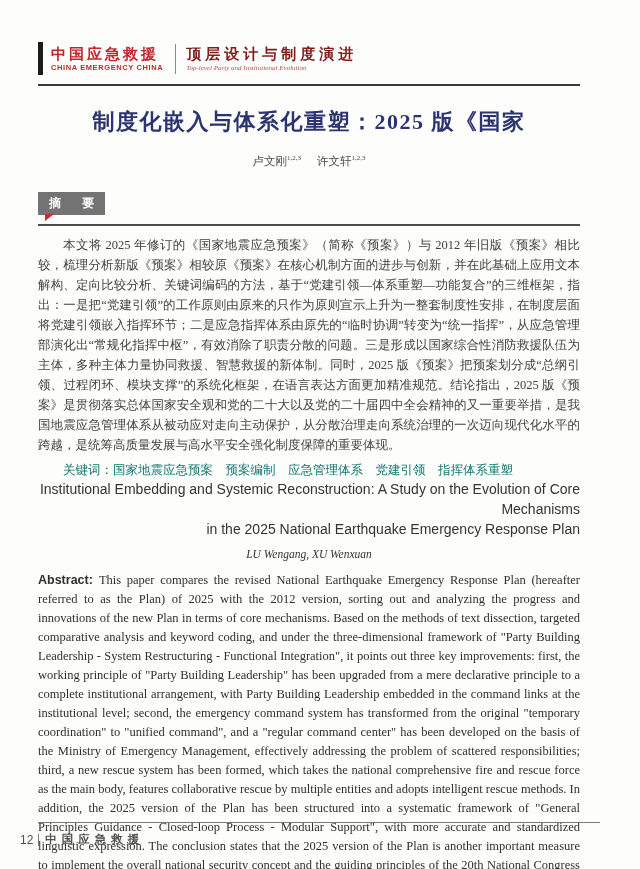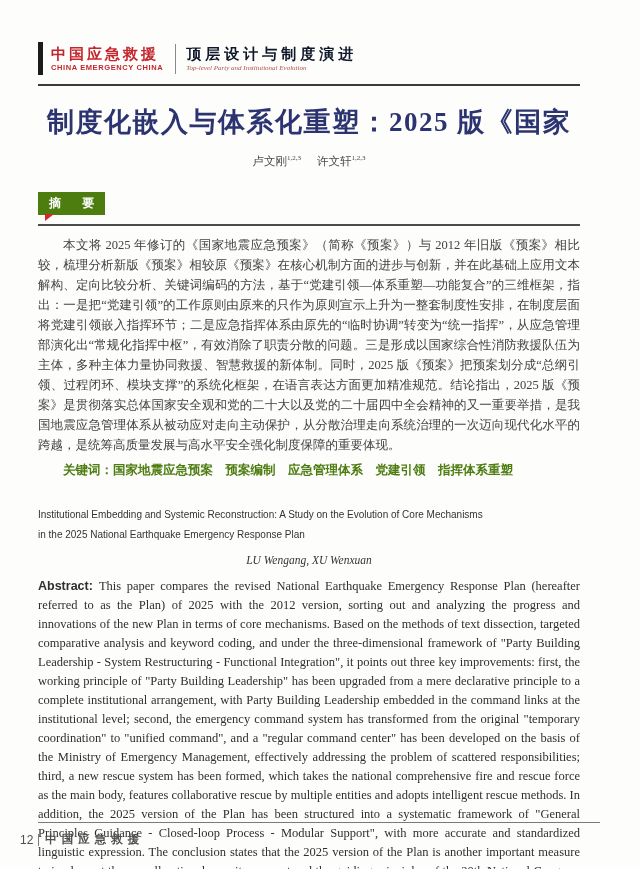--- a/index.html
+++ b/index.html
@@ -6,44 +6,44 @@
   html,body { background:#f4f4f2; }
   body { width:640px; height:869px; font-family:"Liberation Serif","DejaVu Serif",serif; color:#3d3d3d; overflow:hidden; }
   .page { position:relative; width:640px; height:869px; background:#fdfdfc; padding:42px 60px 0 38px; }
 
   
   .masthead { display:flex; align-items:center; padding-bottom:9px; border-bottom:2px solid #3a3a3a; }
   .brand-bar { width:5px; height:33px; background:#1c1c1c; margin-right:8px; }
   .brand-cn { font-family:"Liberation Sans","DejaVu Sans",sans-serif; font-weight:bold; color:#c2272d; font-size:15px; letter-spacing:3px; line-height:18px; white-space:nowrap; }
   .brand-en { font-family:"Liberation Sans","DejaVu Sans",sans-serif; font-weight:bold; color:#c2272d; font-size:7.5px; letter-spacing:0.6px; line-height:10px; white-space:nowrap; }
   .divider-v { width:1px; height:30px; background:#8a8a8a; margin:0 10px 0 12px; }
-  .column-cn { font-weight:bold; color:#0f172a; font-size:15px; letter-spacing:4px; line-height:18px; white-space:nowrap; }
+  .column-cn { font-weight:bold; color:#7f1d1d; font-size:15px; letter-spacing:4px; line-height:18px; white-space:nowrap; }
   .column-en { color:#b0544c; font-size:7px; font-style:italic; line-height:10px; white-space:nowrap; }
 
   
-  .title { margin-top:19px; text-align:center; color:#2b3470; font-size:27px; line-height:34px; font-weight:bold; letter-spacing:1.5px; }
+  .title { margin-top:19px; text-align:center; color:#2b3470; font-size:22px; line-height:34px; font-weight:bold; letter-spacing:1.5px; }
   .title .tl { display:block; }
   .authors { text-align:center; margin-top:15px; font-size:11.5px; color:#4a4a4a; }
   .authors sup { font-size:7px; color:#4a4a4a; }
   .author-gap { display:inline-block; width:16px; }
 
   
-  .abstract-badge { position:relative; display:inline-block; margin-top:23px; background:#4d7c0f; color:#ffffff;
+  .abstract-badge { position:relative; display:inline-block; margin-top:23px; background:#737373; color:#ffffff;
       font-family:"Liberation Sans","DejaVu Sans",sans-serif; font-weight:bold; font-size:12px; letter-spacing:9px;
       padding:3px 2px 3px 11px; }
   .badge-tail { position:absolute; left:7px; bottom:-6px; width:0; height:0;
       border-left:9px solid #d2282c; border-bottom:7px solid transparent; }
   .abstract-rule { border-top:2px solid #4c4c4c; margin-top:9px; }
 
   
   .abs-cn { margin-top:9px; font-size:12.5px; line-height:20px; text-align:justify; text-indent:2em; color:#414141; }
-  .keywords { margin-top:7px; font-size:12.5px; text-indent:2em; color:#4d7c0f;font-weight:bold; }
+  .keywords { margin-top:7px; font-size:12.5px; text-indent:2em; color:#0f766e; }
 
   
-  .en-title { margin-top:26px; text-align:left; font-family:"Liberation Sans","DejaVu Sans",sans-serif; font-size:10px; line-height:20px; color:#333333; }
+  .en-title { text-align:right; font-family:"Liberation Sans","DejaVu Sans",sans-serif; font-size:14px; line-height:20px; color:#333333; }
   .en-authors { margin-top:9px; text-align:center; font-style:italic; font-size:11.5px; color:#333333; }
   .abs-en { margin-top:11px; font-size:12.5px; line-height:19px; text-align:justify; text-align-last:justify; color:#2f2f2f; }
   .abs-en .label { font-weight:bold; font-family:"Liberation Sans","DejaVu Sans",sans-serif; }
 
   
   .page-footer { position:absolute; left:20px; right:40px; bottom:0; height:47px; }
   .footer-rule { border-top:1px solid #7a7a7a; margin-left:18px; }
   .footer-line { margin-top:9px; display:flex; align-items:center; font-family:"Liberation Sans","DejaVu Sans",sans-serif; color:#4f4f4f; }
   .page-num { font-weight:normal; font-size:12px; }
   .footer-sep { display:inline-block; width:1px; height:12px; background:#7a7a7a; margin:0 6px 0 5px; }

